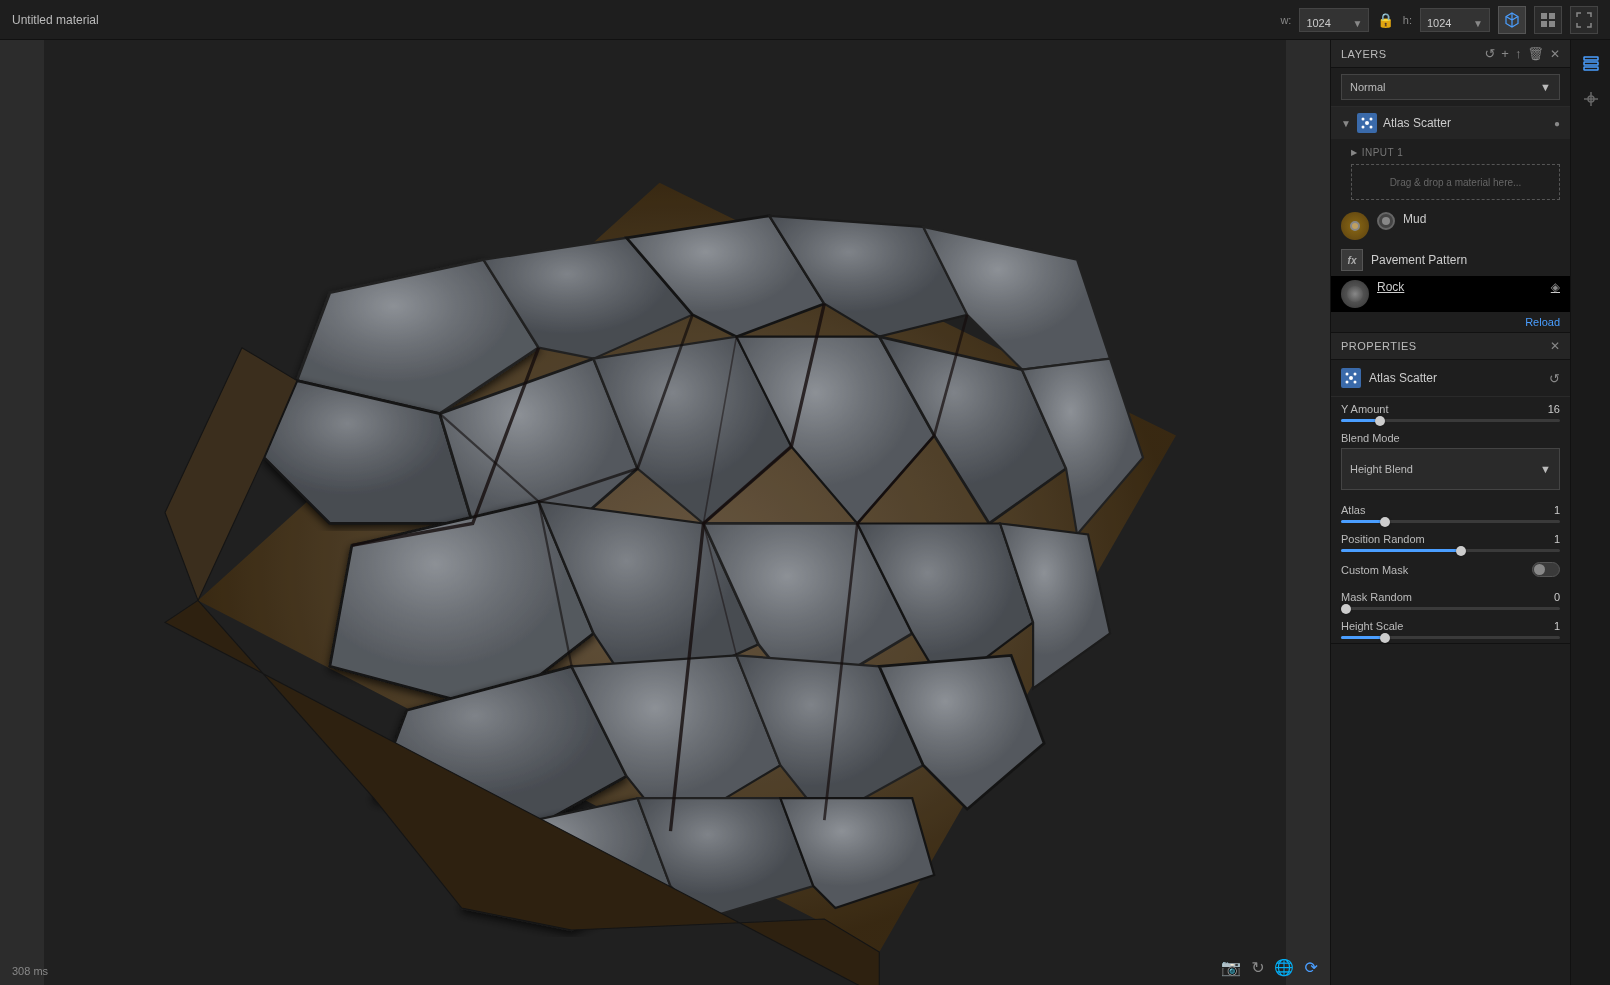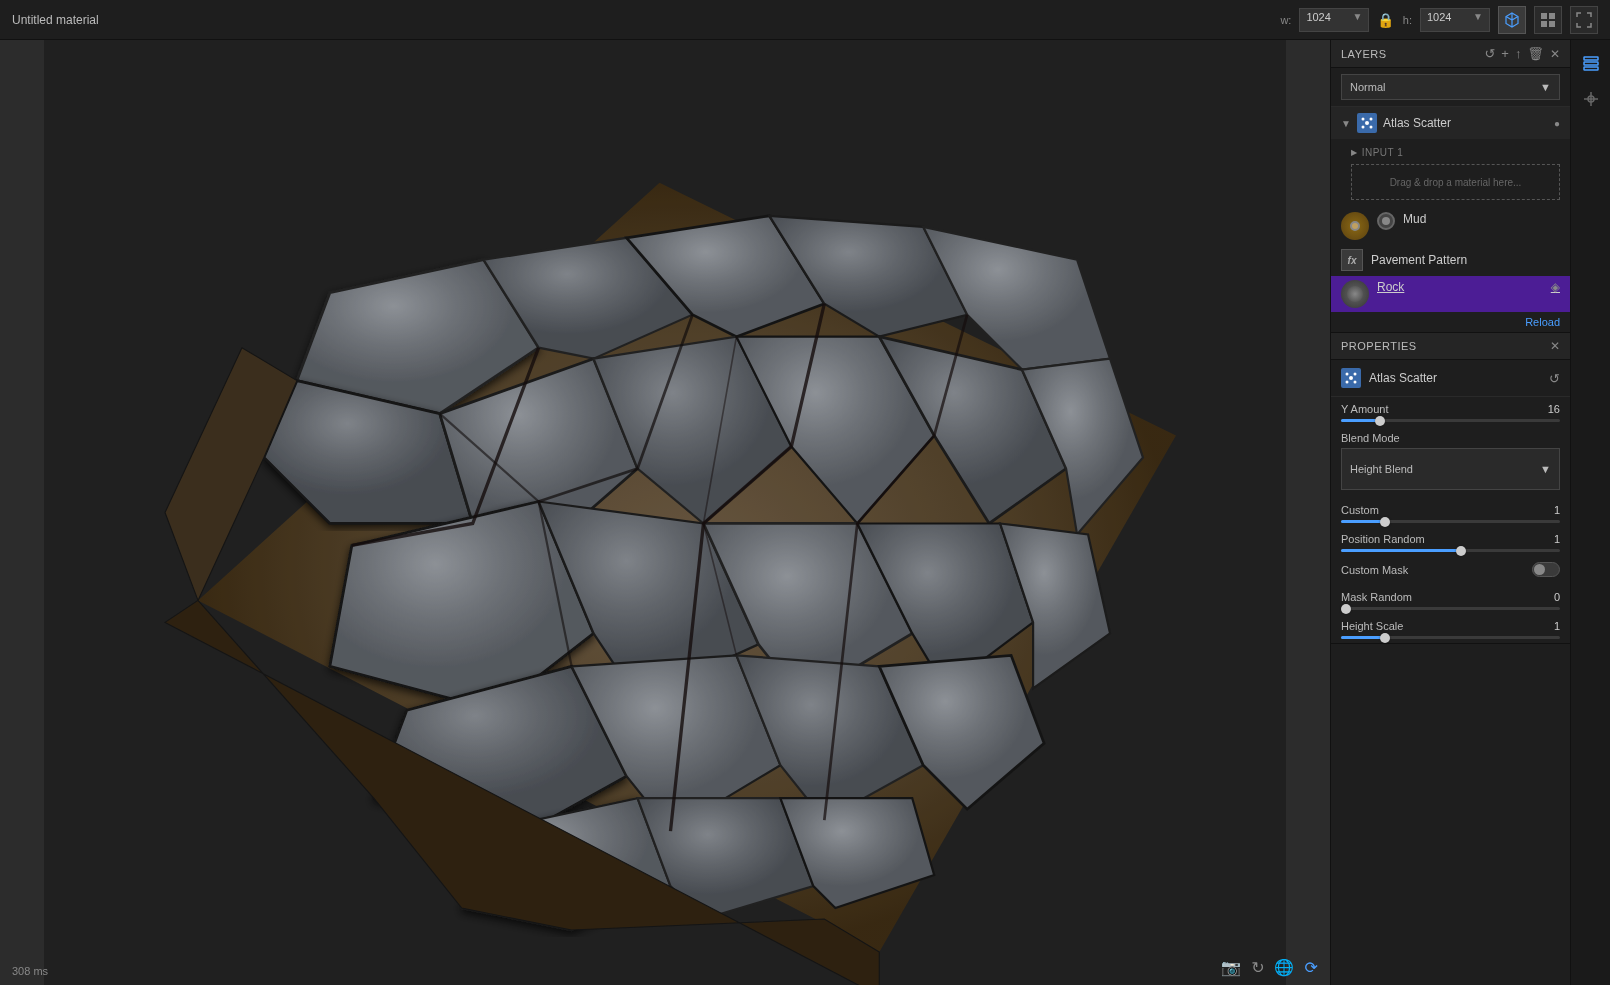--- a/index.html
+++ b/index.html
@@ -42,21 +42,21 @@
     }
     .dim-input {
       background: #333;
       border: 1px solid #444;
       color: #ccc;
       padding: 2px 6px;
       font-size: 11px;
       width: 70px;
       height: 24px;
       display: flex;
-      align-items: flex-start;
+      align-items: flex-end;
       justify-content: space-between;
       cursor: pointer;
     }
     .dim-input span { color: #ccc; }
     .dim-input .arrow { color: #888; font-size: 10px; }
     .lock-icon {
       color: #888;
       font-size: 14px;
       cursor: pointer;
     }
@@ -176,21 +176,21 @@
       margin: 4px 0;
     }
 
     
     .layer-row {
       display: flex;
       padding: 4px 10px;
       gap: 8px;
       cursor: pointer;
     }
-    .layer-row.selected { background: #4c1d95; text-decoration: underline; }
+    .layer-row.selected { background: #000000; text-decoration: underline; }
 
     .layer-thumb {
       width: 28px;
       height: 28px;
       border-radius: 50%;
       background: #555;
       flex-shrink: 0;
       overflow: hidden;
       display: flex;
       align-items: center;
@@ -662,21 +662,21 @@
           <span class="prop-label">Blend Mode</span>
         </div>
         <div class="blend-select">
           <span>Height Blend</span>
           <span>▼</span>
         </div>
       </div>
 
       <div class="prop-item">
         <div class="prop-label-row">
-          <span class="prop-label">Custom</span>
+          <span class="prop-label">Atlas</span>
           <span class="prop-value">1</span>
         </div>
         <div class="slider-track">
           <div class="slider-fill" style="width:20%;"></div>
           <div class="slider-thumb" style="left:calc(20% - 5px);"></div>
         </div>
       </div>
 
       <div class="prop-item">
         <div class="prop-label-row">

